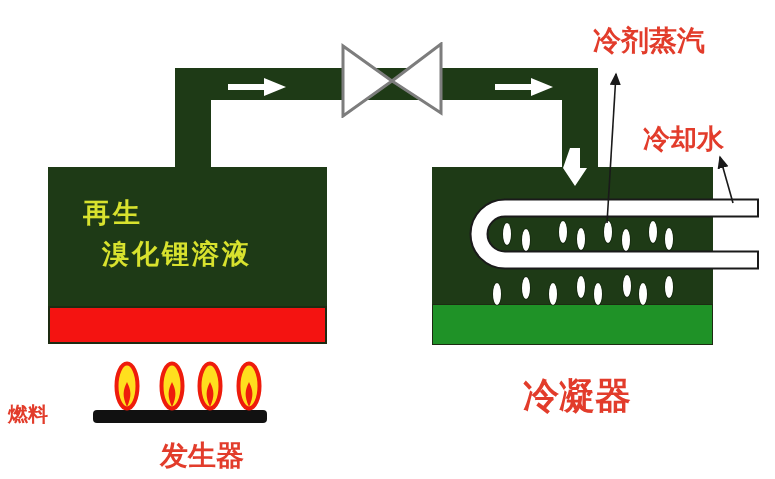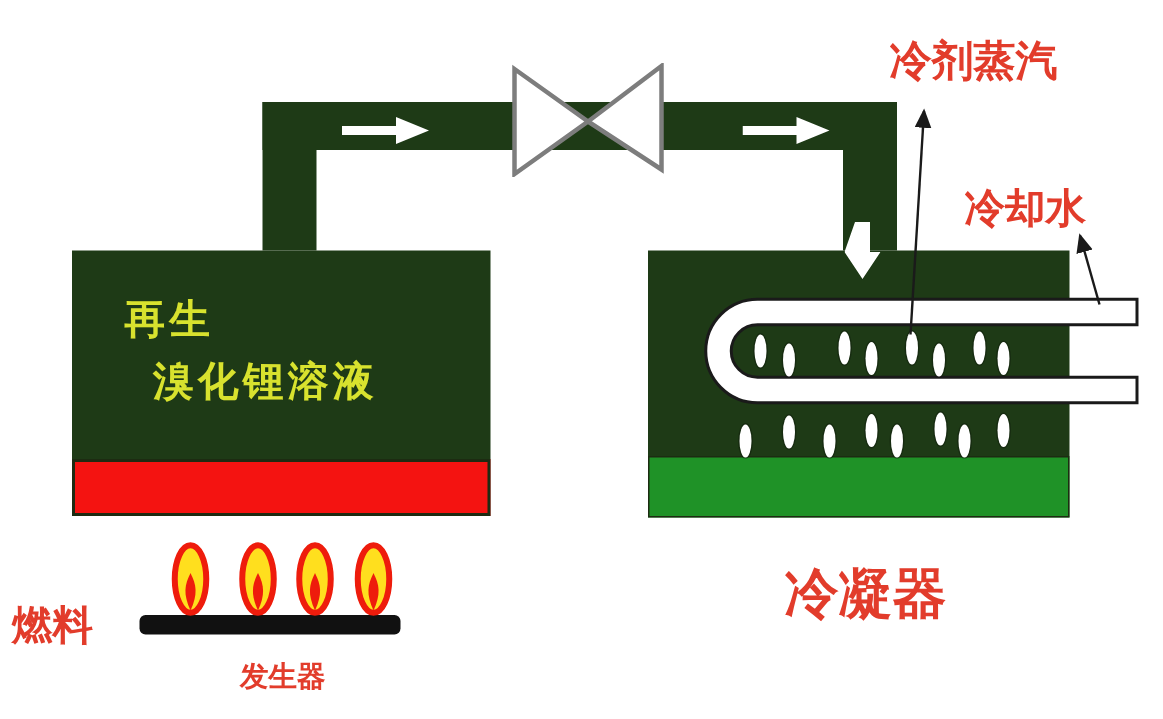--- a/index.html
+++ b/index.html
@@ -37,22 +37,22 @@
   
   #cond-tank{left:432px;top:167px;width:281px;height:137px;background:var(--tank-green);}
   #cond-pool{left:432px;top:304px;width:281px;height:41px;background:var(--condensate-green);
              box-sizing:border-box;border:1px solid var(--outline-dark);}
 
   .droplet{position:absolute;width:8px;height:22px;border-radius:50%;
            background:#ffffff;box-shadow:0 0 0 1px rgba(0,0,0,0.25);}
 
   
   #burner-bar{left:93px;top:410px;width:174px;height:13px;background:var(--burner-black);border-radius:4px;}
-  #fuel-label{left:8px;top:404px;font-size:27px;}
-  #gen-caption{left:160px;top:442px;font-size:19px;text-align:right;}
+  #fuel-label{left:8px;top:404px;font-size:20px;}
+  #gen-caption{left:160px;top:442px;font-size:28px;text-align:right;}
   #cond-caption{left:523px;top:378px;font-size:36px;}
   #vapor-label{left:593px;top:27px;font-size:28px;}
   #coolwater-label{left:643px;top:126px;font-size:27px;}
 
   .flame{position:absolute;top:361px;}
   svg{display:block;}
 </style>
 </head>
 <body>
 

